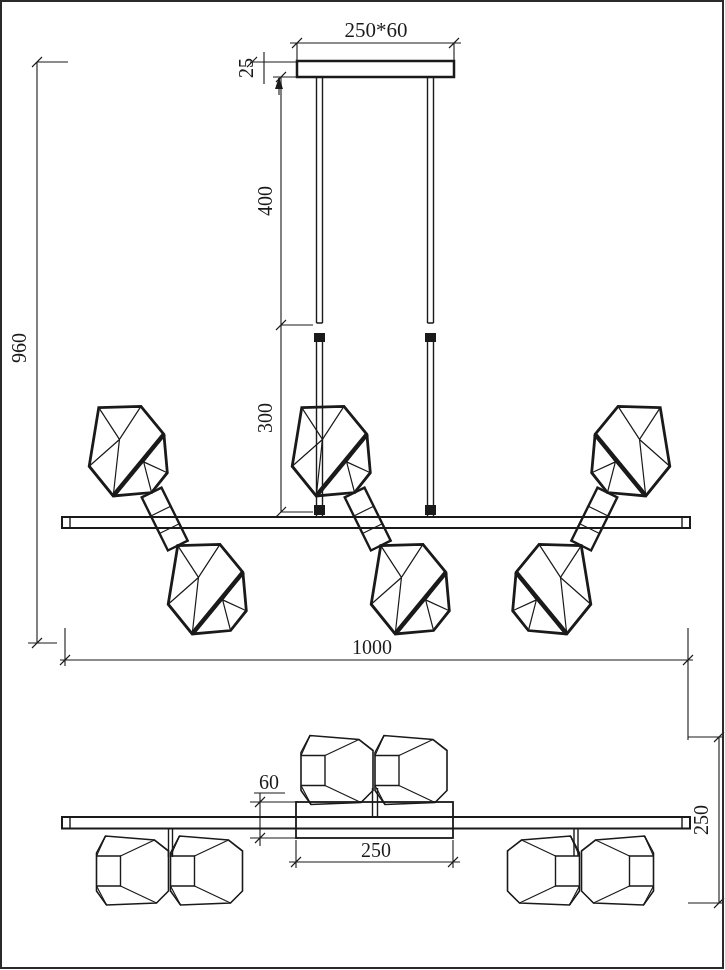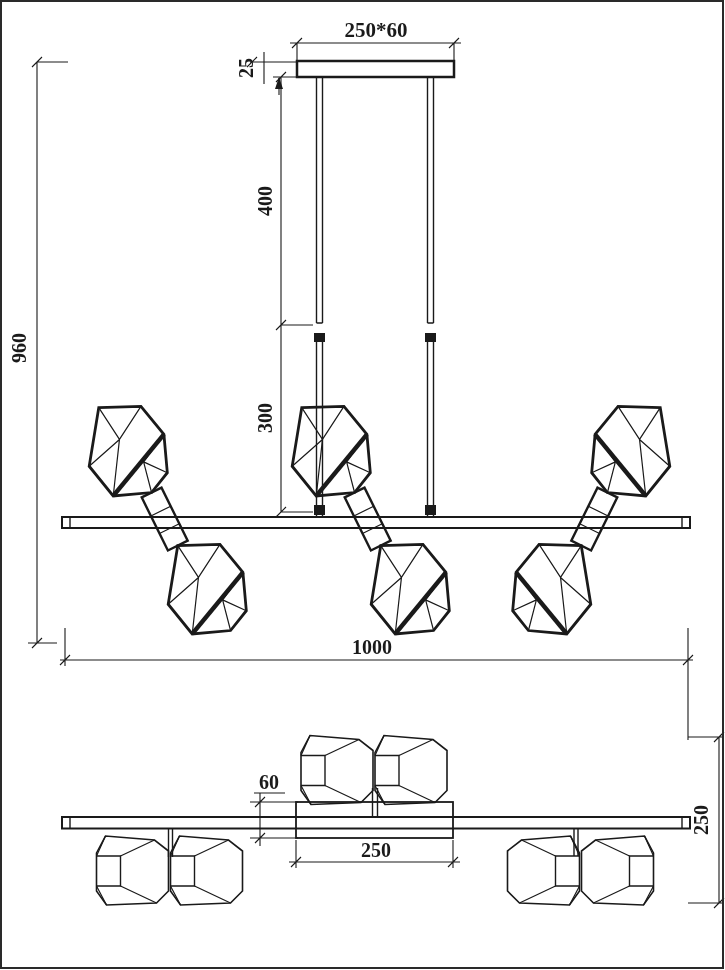--- a/index.html
+++ b/index.html
@@ -1,16 +1,16 @@
 <!DOCTYPE html>
 <html><head>
 <meta charset="utf-8">
 <style>
   html,body{margin:0;padding:0;background:#ffffff;}
-  .page{width:725px;height:970px;position:relative;background:#ffffff;overflow:hidden;font-weight:bold;}
+  .page{width:725px;height:970px;position:relative;background:#ffffff;overflow:hidden;}
   svg{display:block;}
   text{font-family:"Liberation Serif","DejaVu Serif",serif;fill:#1a1a1a;}
   .dim-text{font-size:20px;}
   .dim-text-lg{font-size:21px;}
   .ln{stroke:#1a1a1a;fill:none;}
 </style>
 </head>
 <body>
 
 <div class="page">

